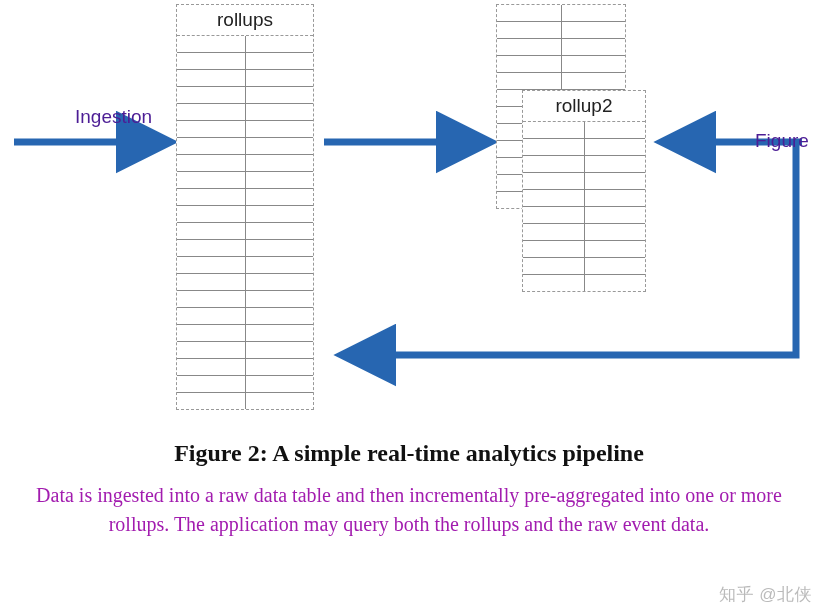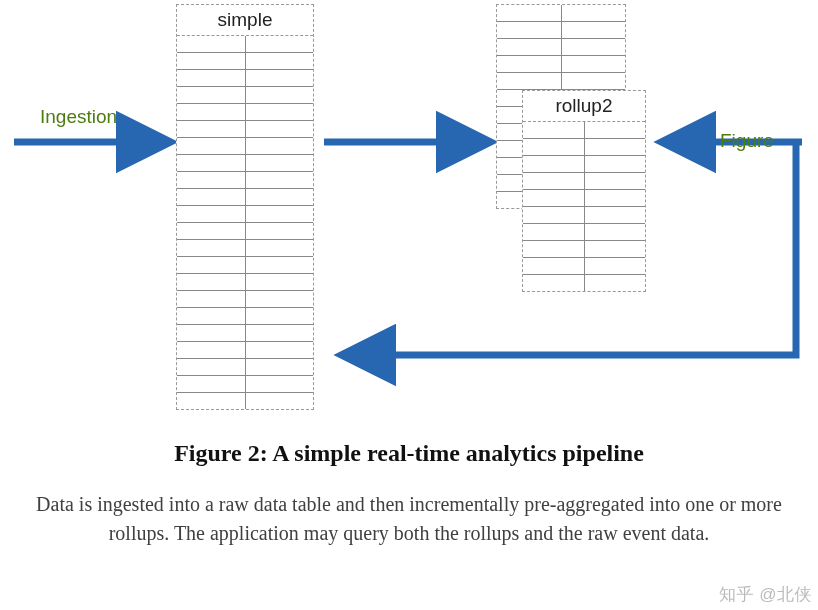--- a/index.html
+++ b/index.html
@@ -41,42 +41,43 @@
   .cell {
     flex: 1;
     height: 16px;
     border-right: 1px solid #888;
   }
   .cell:last-child { border-right: none; }
   .flow-label {
     position: absolute;
     font-family: -apple-system, Helvetica, Arial, sans-serif;
     font-size: 19px;
-    color: #4d7c0f;
+    color: #4c1d95;
+    margin-left: 35px;
   }
   svg.arrows {
     position: absolute;
     top: 0; left: 0;
     width: 818px; height: 410px;
     pointer-events: none;
   }
   .caption-block {
     text-align: center;
     padding: 30px 24px 0 24px;
   }
   .figure-title {
     font-weight: bold;
     font-size: 24px;
     color: #111;
-    margin-bottom: 23px;
+    margin-bottom: 14px;
   }
   .figure-desc {
     font-size: 20px;
     line-height: 1.45;
-    color: #404040;
+    color: #a21caf;
   }
   .watermark {
     position: absolute;
     right: 6px;
     bottom: 4px;
     font-family: -apple-system, sans-serif;
     font-size: 17px;
     color: rgba(140,140,140,0.6);
     letter-spacing: 0.5px;
     text-align: center;
@@ -100,21 +101,21 @@
 
     <line x1="802" y1="142" x2="666" y2="142" stroke="#2766b1" stroke-width="7" marker-end="url(#ah)"></line>
 
     <path d="M 796 142 L 796 355 L 346 355" fill="none" stroke="#2766b1" stroke-width="7" marker-end="url(#ah)"></path>
   </svg>
 
   <div class="flow-label" style="left:40px; top:106px;">Ingestion</div>
   <div class="flow-label" style="left:720px; top:130px;">Figure</div>
 
   <div class="tbl" id="events" style="left:176px; top:4px; width:138px;">
-    <div class="tbl-header">simple</div>
+    <div class="tbl-header">rollups</div>
     <div class="rows">
         <div class="row">
           <div class="cell"></div>
           <div class="cell"></div>
         </div>
         <div class="row">
           <div class="cell"></div>
           <div class="cell"></div>
         </div>
         <div class="row">

